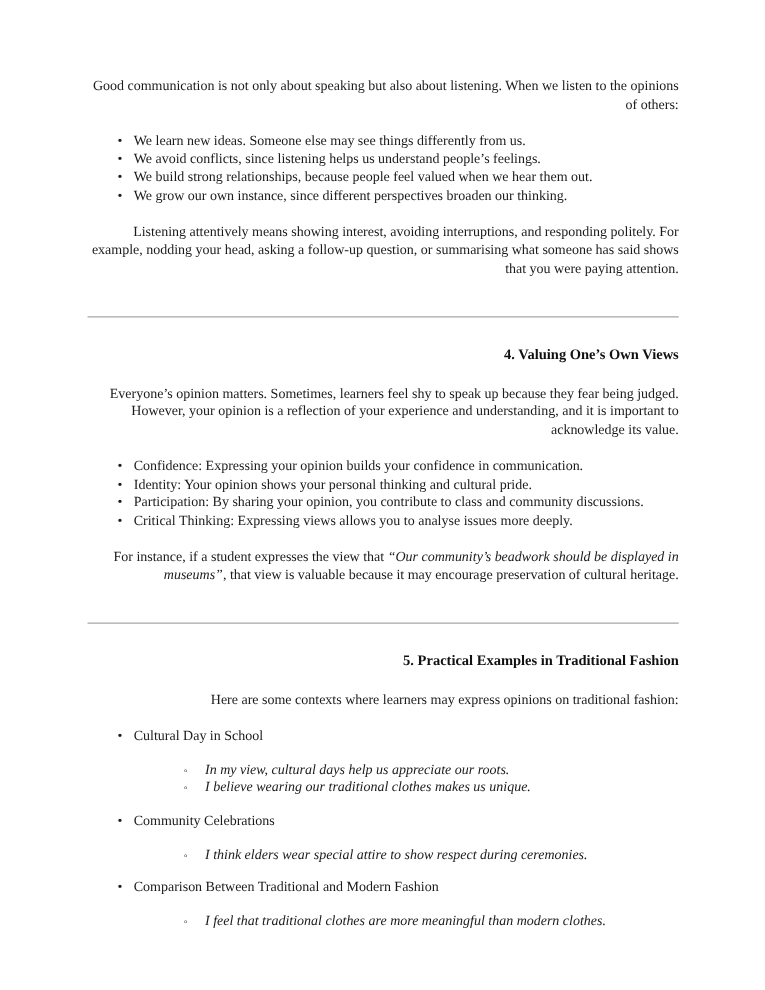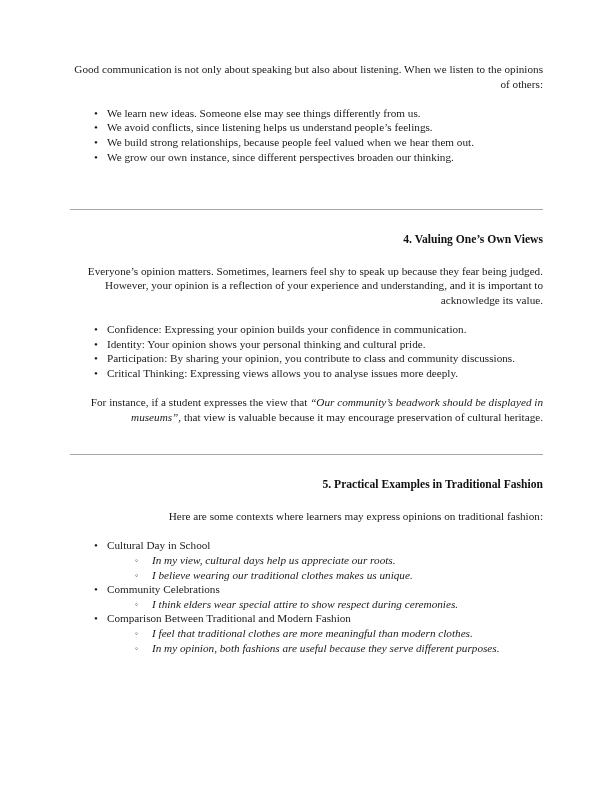--- a/index.html
+++ b/index.html
@@ -66,21 +66,21 @@
     width: 10px;
     font-size: 11.2px;
     line-height: 14.6px;
   }
   ul.bullets > li > .marker::before {
     content: "\2022";
   }
 
   ul.subbullets {
     list-style: none;
-    margin: 0;
+    margin: 12px;
     padding: 0;
   }
   ul.subbullets > li {
     position: relative;
     padding-left: 45px;
     line-height: 14.6px;
     font-style: italic;
   }
   ul.subbullets > li > .submarker {
     position: absolute;
@@ -116,20 +116,21 @@
     <li>
       <span class="marker"></span><span>We </span><b>build strong relationships</b><span>, because people feel valued when we hear them out.</span>
     </li>
     <li>
       <span class="marker"></span><span>We </span><b>grow our own instance</b><span>, since different perspectives broaden our thinking.</span>
     </li>
   </ul>
 
   <div class="gap-sm"></div>
 
+  <p class="para">Listening attentively means showing interest, avoiding interruptions, and responding politely. For example, nodding your head, asking a follow-up question, or summarising what someone has said shows that you were paying attention.</p>
 
   <div class="gap-lg"></div>
   <div style="height:8px"></div>
 
   <hr class="rule">
 
   <div class="gap-md"></div>
   <div style="height:5px"></div>
 
   <h2 class="section-heading">4. Valuing One’s Own Views</h2>
@@ -186,18 +187,17 @@
     <li>
       <span class="marker"></span><b>Community Celebrations</b>
       <ul class="subbullets">
         <li><span class="submarker"></span><span>I think elders wear special attire to show respect during ceremonies.</span></li>
       </ul>
     </li>
     <li>
       <span class="marker"></span><b>Comparison Between Traditional and Modern Fashion</b>
       <ul class="subbullets">
         <li><span class="submarker"></span><span>I feel that traditional clothes are more meaningful than modern clothes.</span></li>
-        <li><span class="submarker"></span><span>In my opinion, both fashions are useful because they serve different purposes.</span></li>
       </ul>
     </li>
   </ul>
 
 </div>
 
 </body></html>

